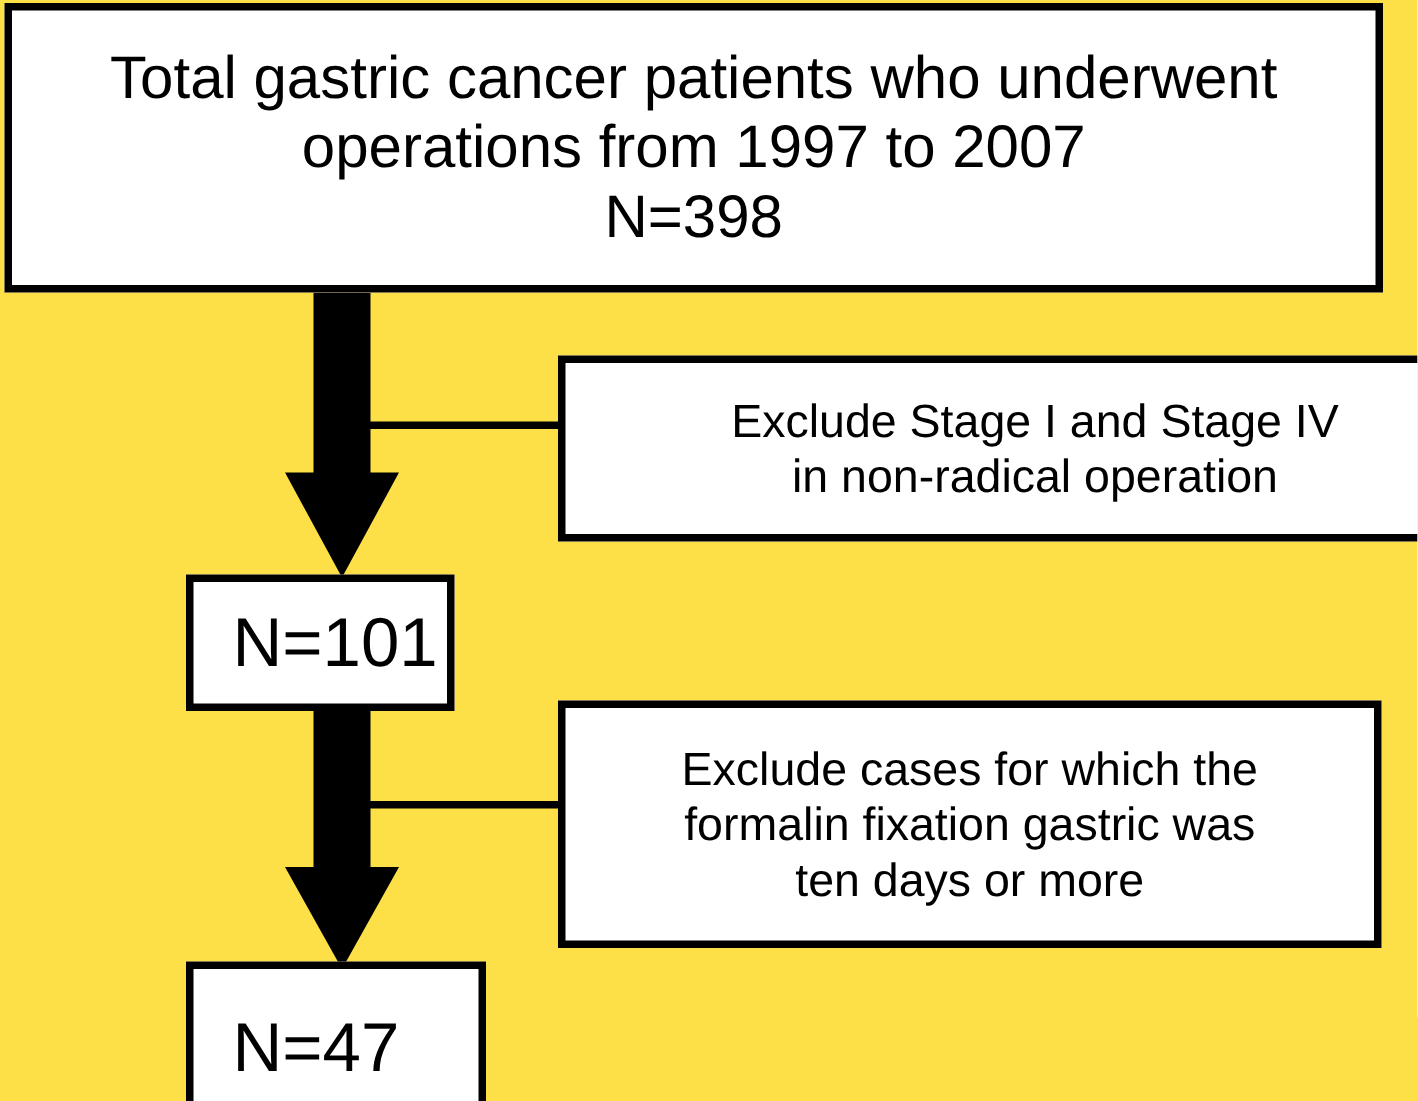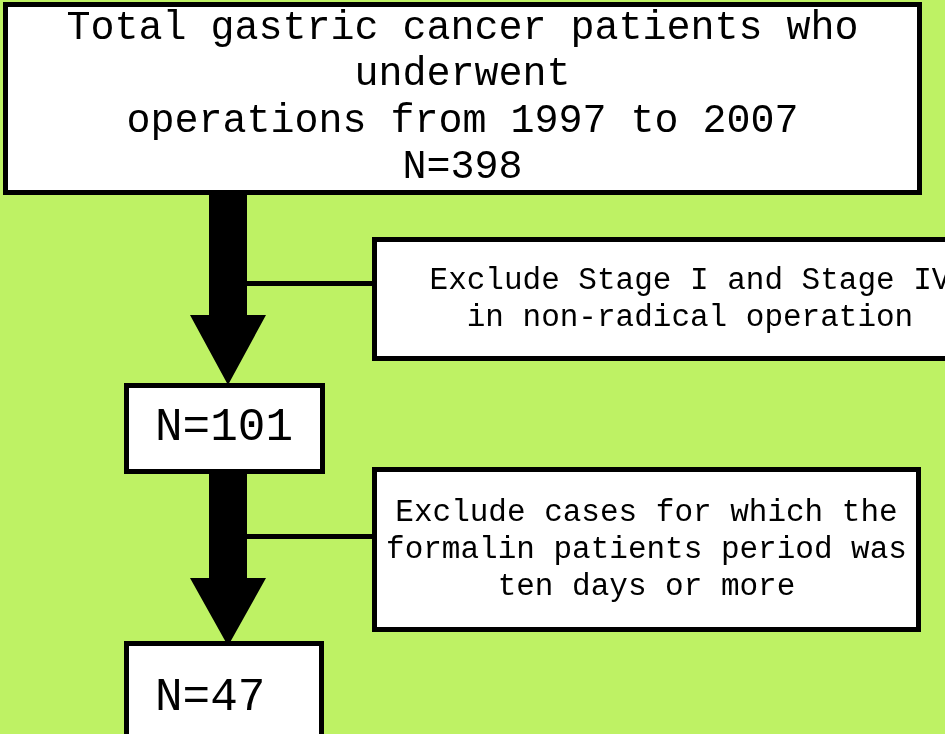--- a/index.html
+++ b/index.html
@@ -9,23 +9,22 @@
     background: #ffffff;
   }
   body {
     font-family: "Liberation Sans", sans-serif;
     color: #000000;
   }
   #flowchart {
     position: relative;
     width: 945px;
     height: 734px;
-    background: #bef264;
+    background: #fde047;
     overflow: hidden;
-    font-family: Liberation Mono, monospace;
   }
   .box {
     position: absolute;
     box-sizing: border-box;
     background: #ffffff;
     border: 5px solid #000000;
     display: flex;
     align-items: center;
     justify-content: center;
     text-align: center;
@@ -68,21 +67,21 @@
 
   
   .box-count {
     font-size: 46px;
     justify-content: flex-start;
     padding-left: 26px;
   }
   #box-n101 {
     left: 124px;
     top: 383px;
-    width: 201px;
+    width: 179px;
     height: 91px;
   }
   #box-n47 {
     left: 124px;
     top: 641px;
     width: 200px;
     height: 114px;
   }
 
   
@@ -153,21 +152,21 @@
   <div class="arrow" id="arrow-2">
     <svg viewBox="0 0 76 178" preserveAspectRatio="none" aria-hidden="true">
       <polygon points="19,0 57,0 57,110 76,110 38,178 0,110 19,110" fill="#000000"></polygon>
     </svg>
   </div>
 
   <div class="connector" id="connector-2"></div>
 
   <div class="box box-exclude" id="box-exclude-2">
     <span class="box-text">Exclude cases for which the
-formalin patients period was
+formalin fixation gastric was
 ten days or more</span>
   </div>
 
   <div class="box box-count" id="box-n47">
     <span class="box-text">N=47</span>
   </div>
 
 </div>
 
 </body></html>

